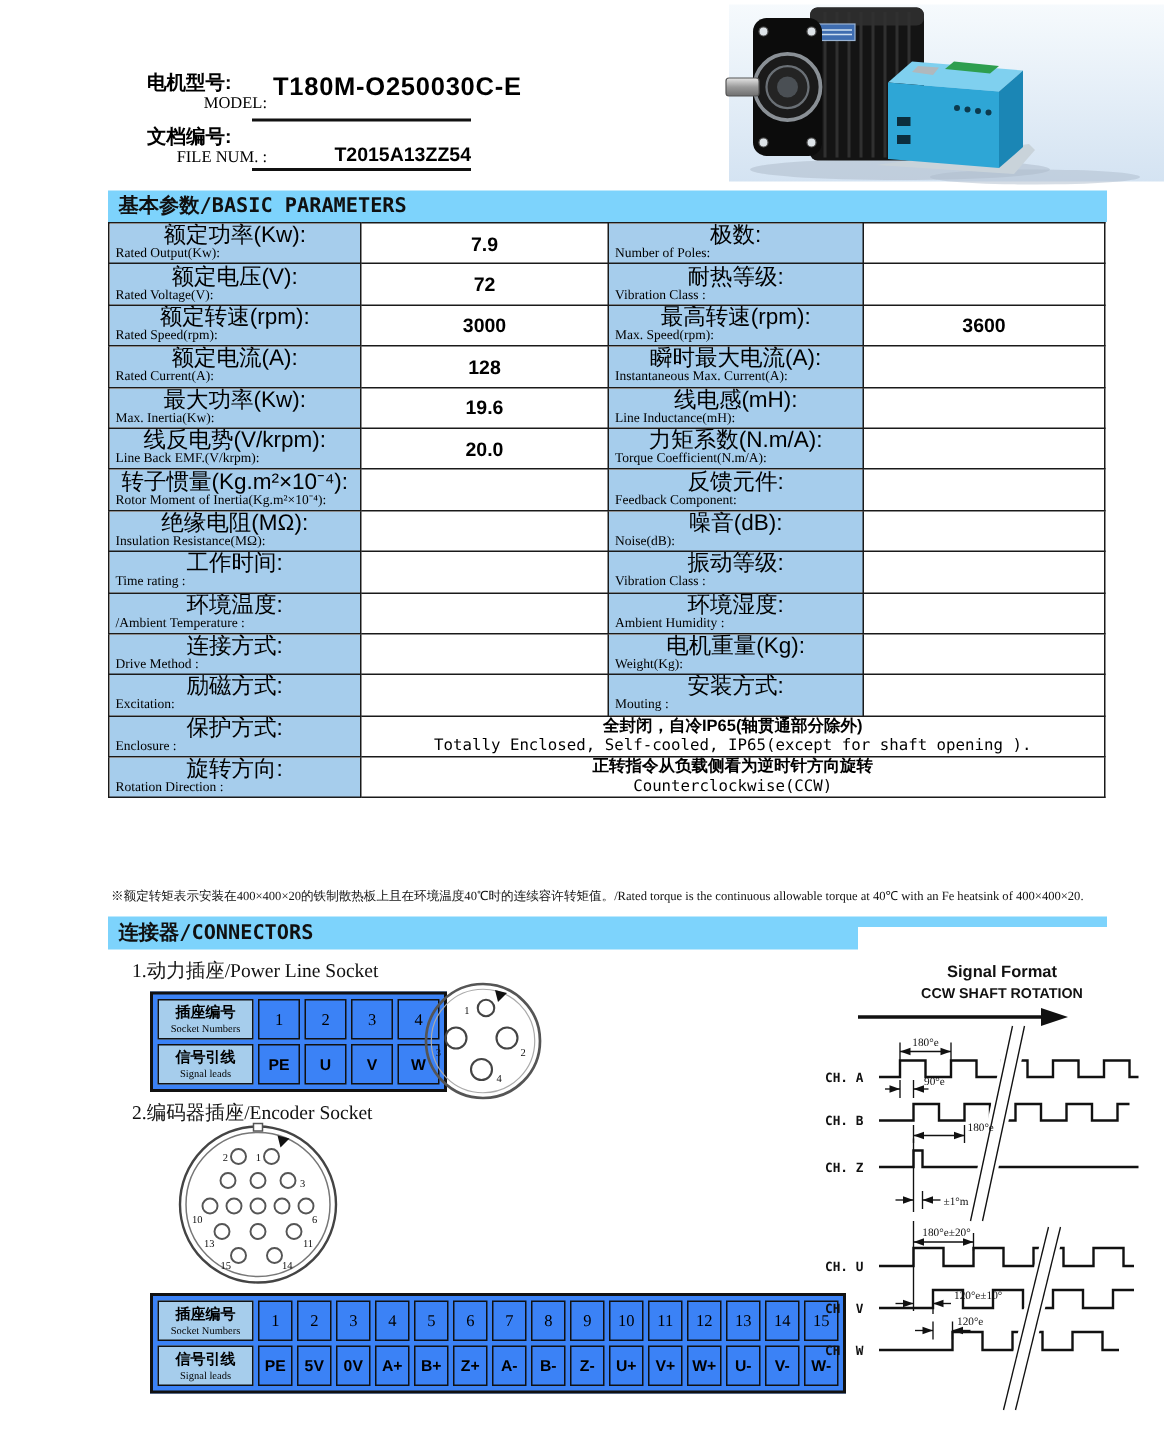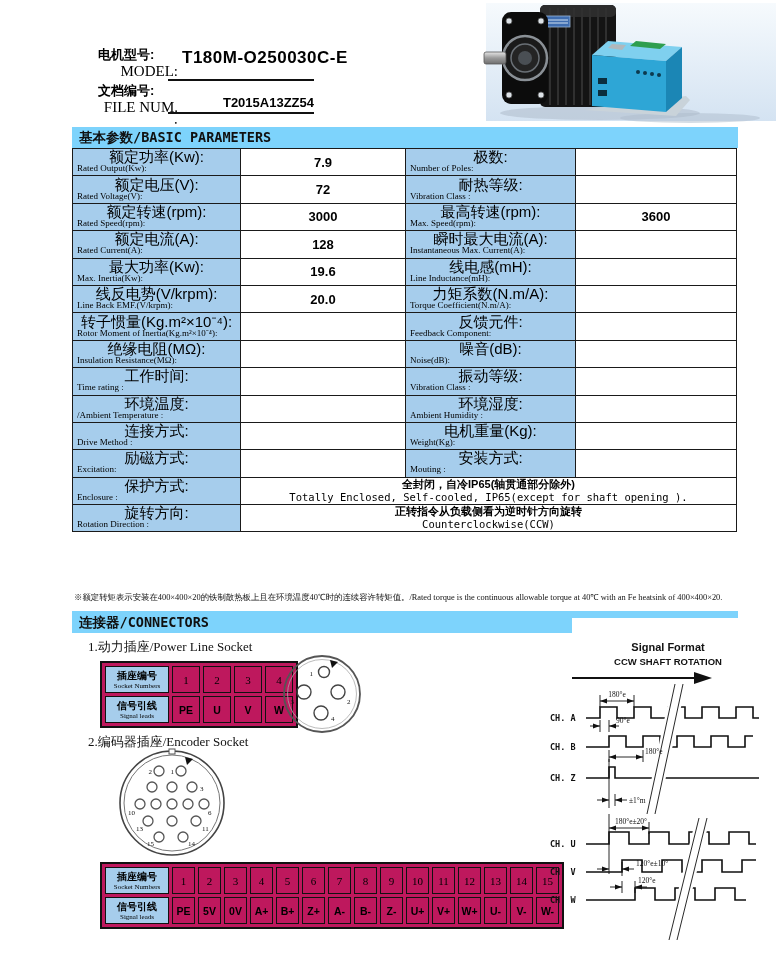--- a/index.html
+++ b/index.html
@@ -2,21 +2,21 @@
 <html><head>
 <meta charset="utf-8">
 <style>
   html,body{margin:0;padding:0;background:#fff;}
   .page{position:relative;width:780px;height:961px;background:#fff;overflow:hidden;
         font-family:"Liberation Sans",sans-serif;color:#000;}
   .abs{position:absolute;}
 
   
   .hlab-zh{font-size:13px;font-weight:bold;text-align:left;width:80px;}
-  .hlab-en{font-size:15px;font-family:"Liberation Serif",serif;text-align:right;width:80px;}
+  .hlab-en{font-size:11px;font-family:"Liberation Serif",serif;text-align:right;width:80px;}
   .hval-model{font-size:17px;font-weight:bold;letter-spacing:.5px;}
   .hval-file{font-size:13px;font-weight:bold;text-align:right;width:146px;}
   .hrule{border-bottom:2px solid #111;width:146px;height:0;}
 
   
   .band{background:#7dd3fc;font-family:"DejaVu Sans Mono",monospace;font-weight:bold;
         font-size:13.5px;color:#101010;line-height:21px;padding-left:7px;box-sizing:border-box;}
 
   
   table.params{border-collapse:collapse;table-layout:fixed;width:664px;background:#fff;}
@@ -26,21 +26,21 @@
   .lbl .en{font-size:9px;line-height:11px;font-family:"Liberation Serif",serif;white-space:nowrap;}
   td.val{text-align:center;font-weight:bold;font-size:13px;}
   td.spanval{text-align:center;}
   .spanval .zh{font-size:11px;font-weight:bold;line-height:13px;}
   .spanval .en{font-size:10.5px;font-family:"DejaVu Sans Mono",monospace;line-height:13px;}
 
   .fnote{font-size:8.4px;font-family:"Liberation Serif",serif;white-space:nowrap;color:#111;}
   .subt{font-family:"Liberation Serif",serif;font-size:13px;color:#111;}
 
   
-  .sock{border:2px solid #111;display:inline-block;background:#be185d;}
+  .sock{border:2px solid #111;display:inline-block;background:#3b82f6;}
   .sock table{border-collapse:separate;border-spacing:3px;}
   .sock td{border:1.4px solid #111;text-align:center;vertical-align:middle;padding:0;}
   .sock td.hd{background:#a6cdec;width:62px;height:25px;}
   .hd .zh{font-size:10px;font-weight:bold;line-height:12px;}
   .hd .en{font-size:7px;font-family:"Liberation Serif",serif;line-height:8px;}
   .sock td.num{font-family:"Liberation Serif",serif;font-size:11px;height:25px;}
   .sock td.lead{font-weight:bold;font-size:10.5px;height:25px;}
   .pw td.num,.pw td.lead{width:26px;}
   .enc td.num,.enc td.lead{width:21px;}
 

